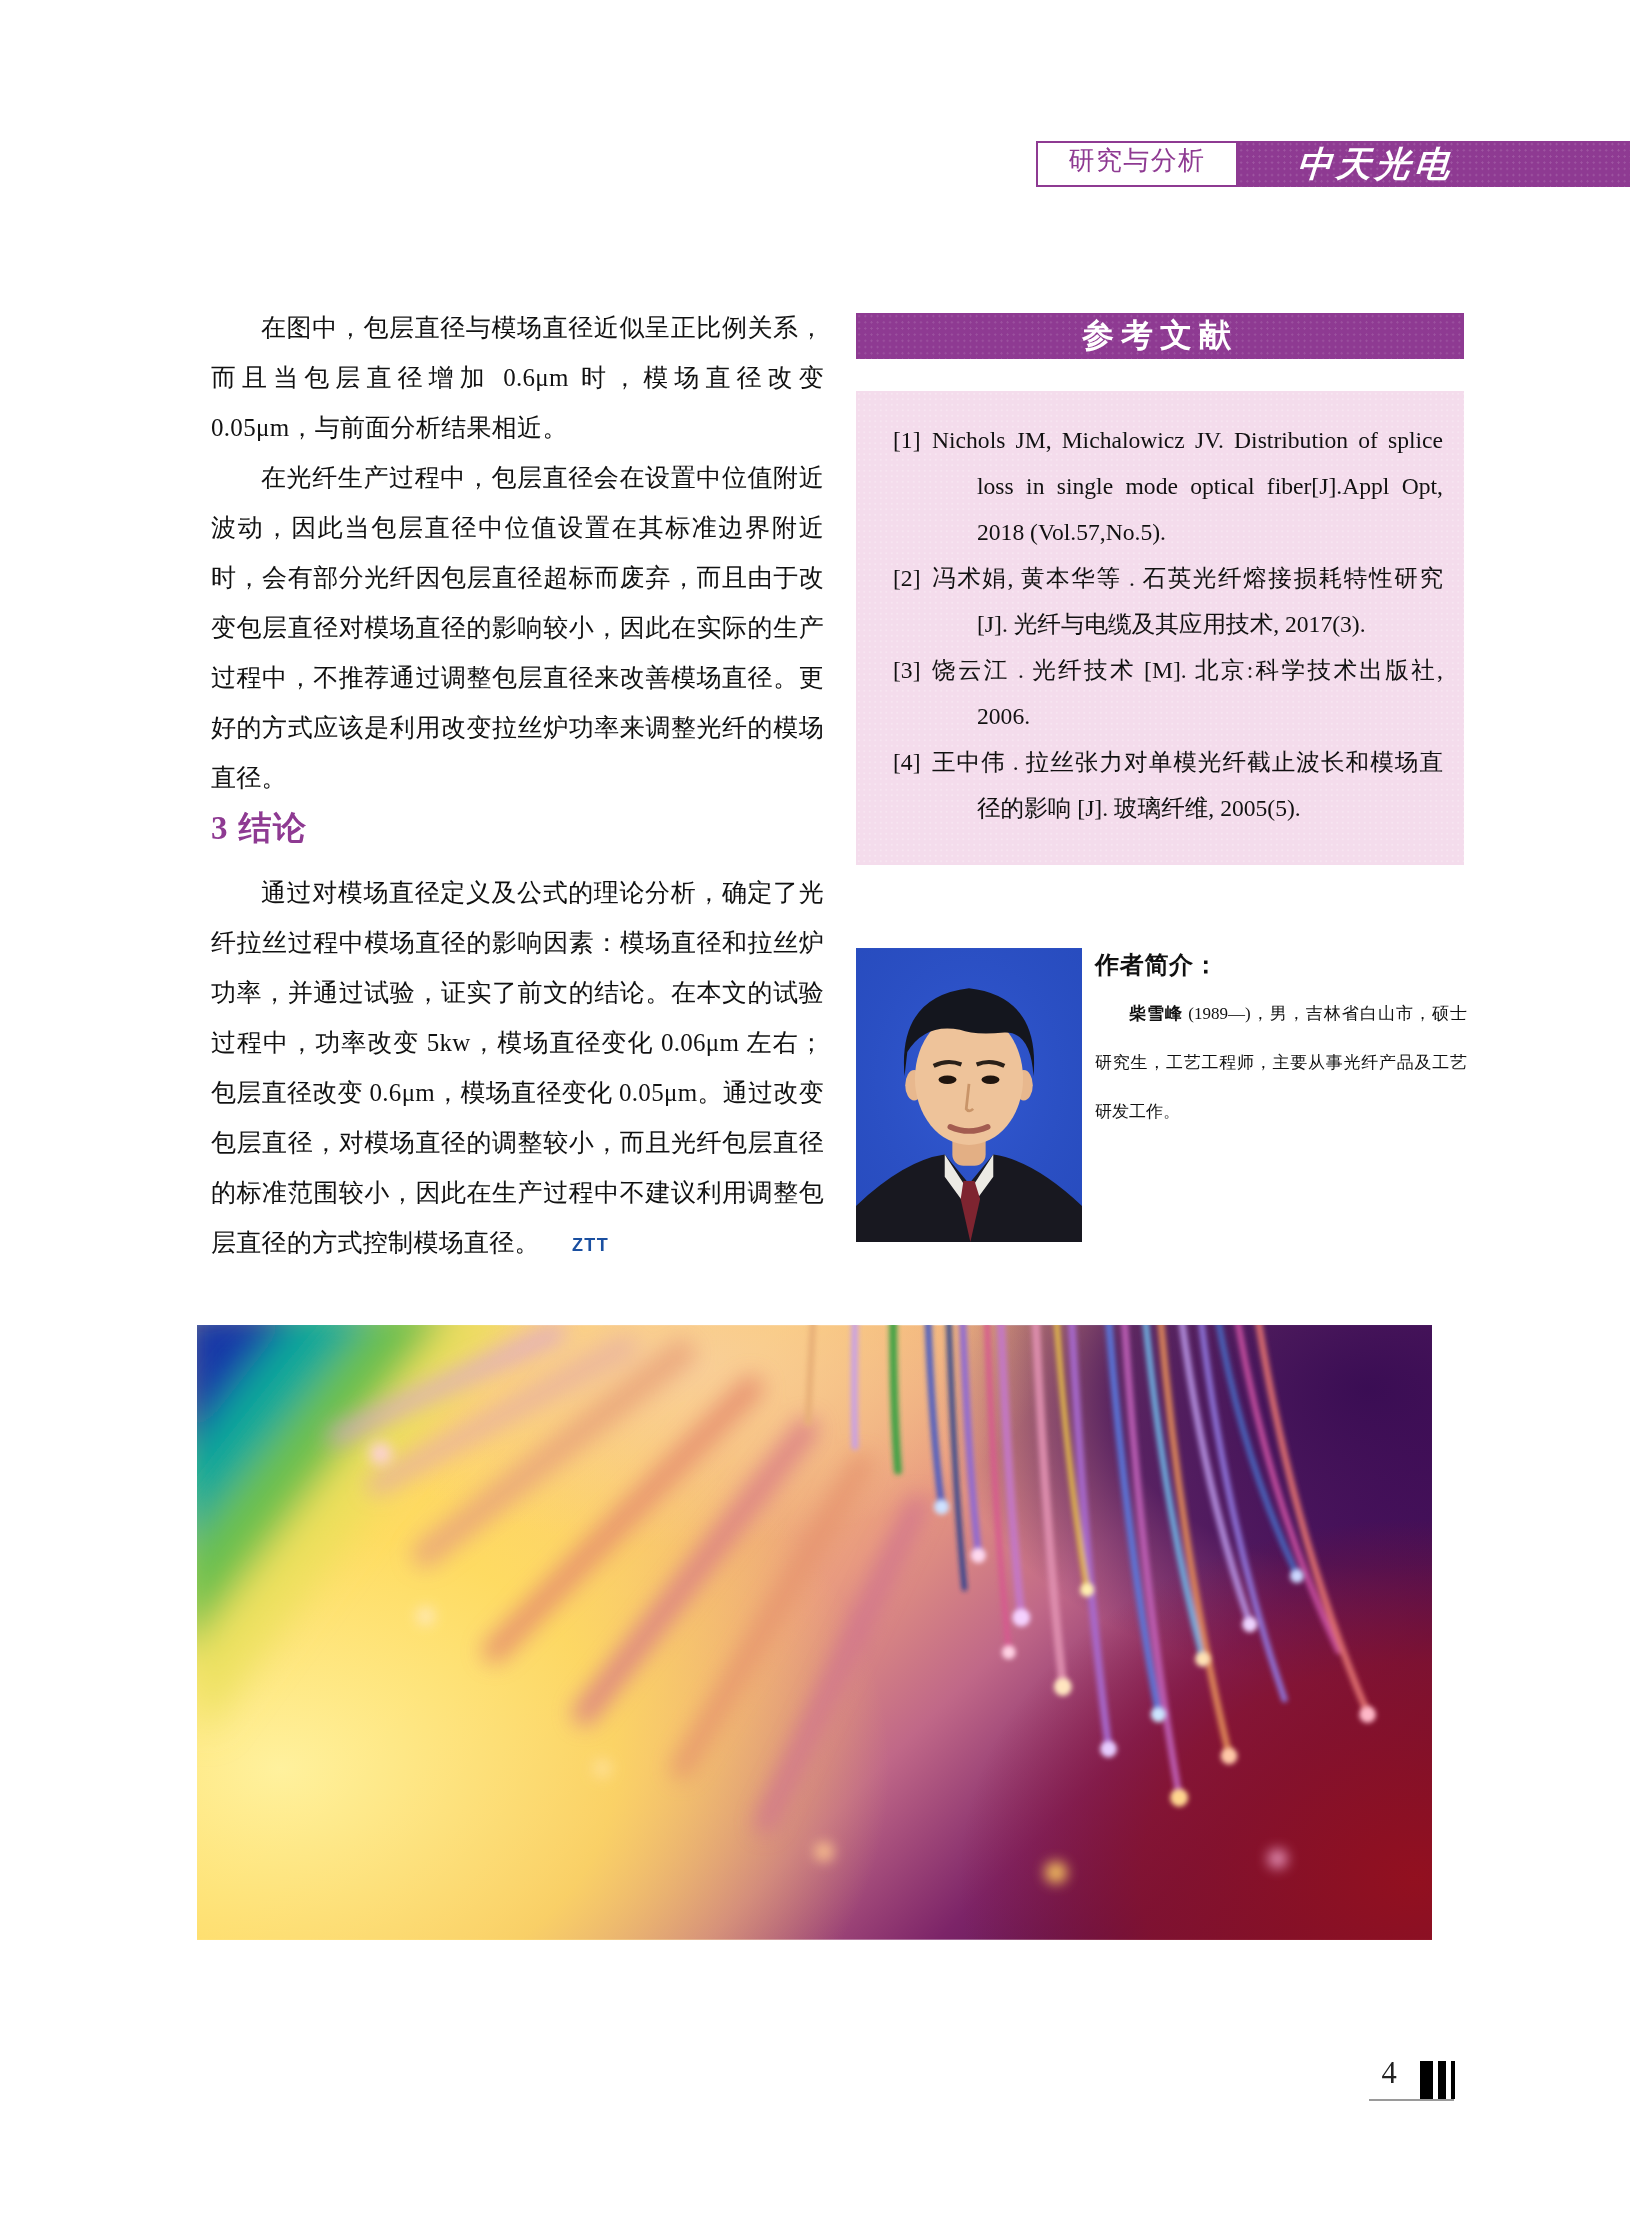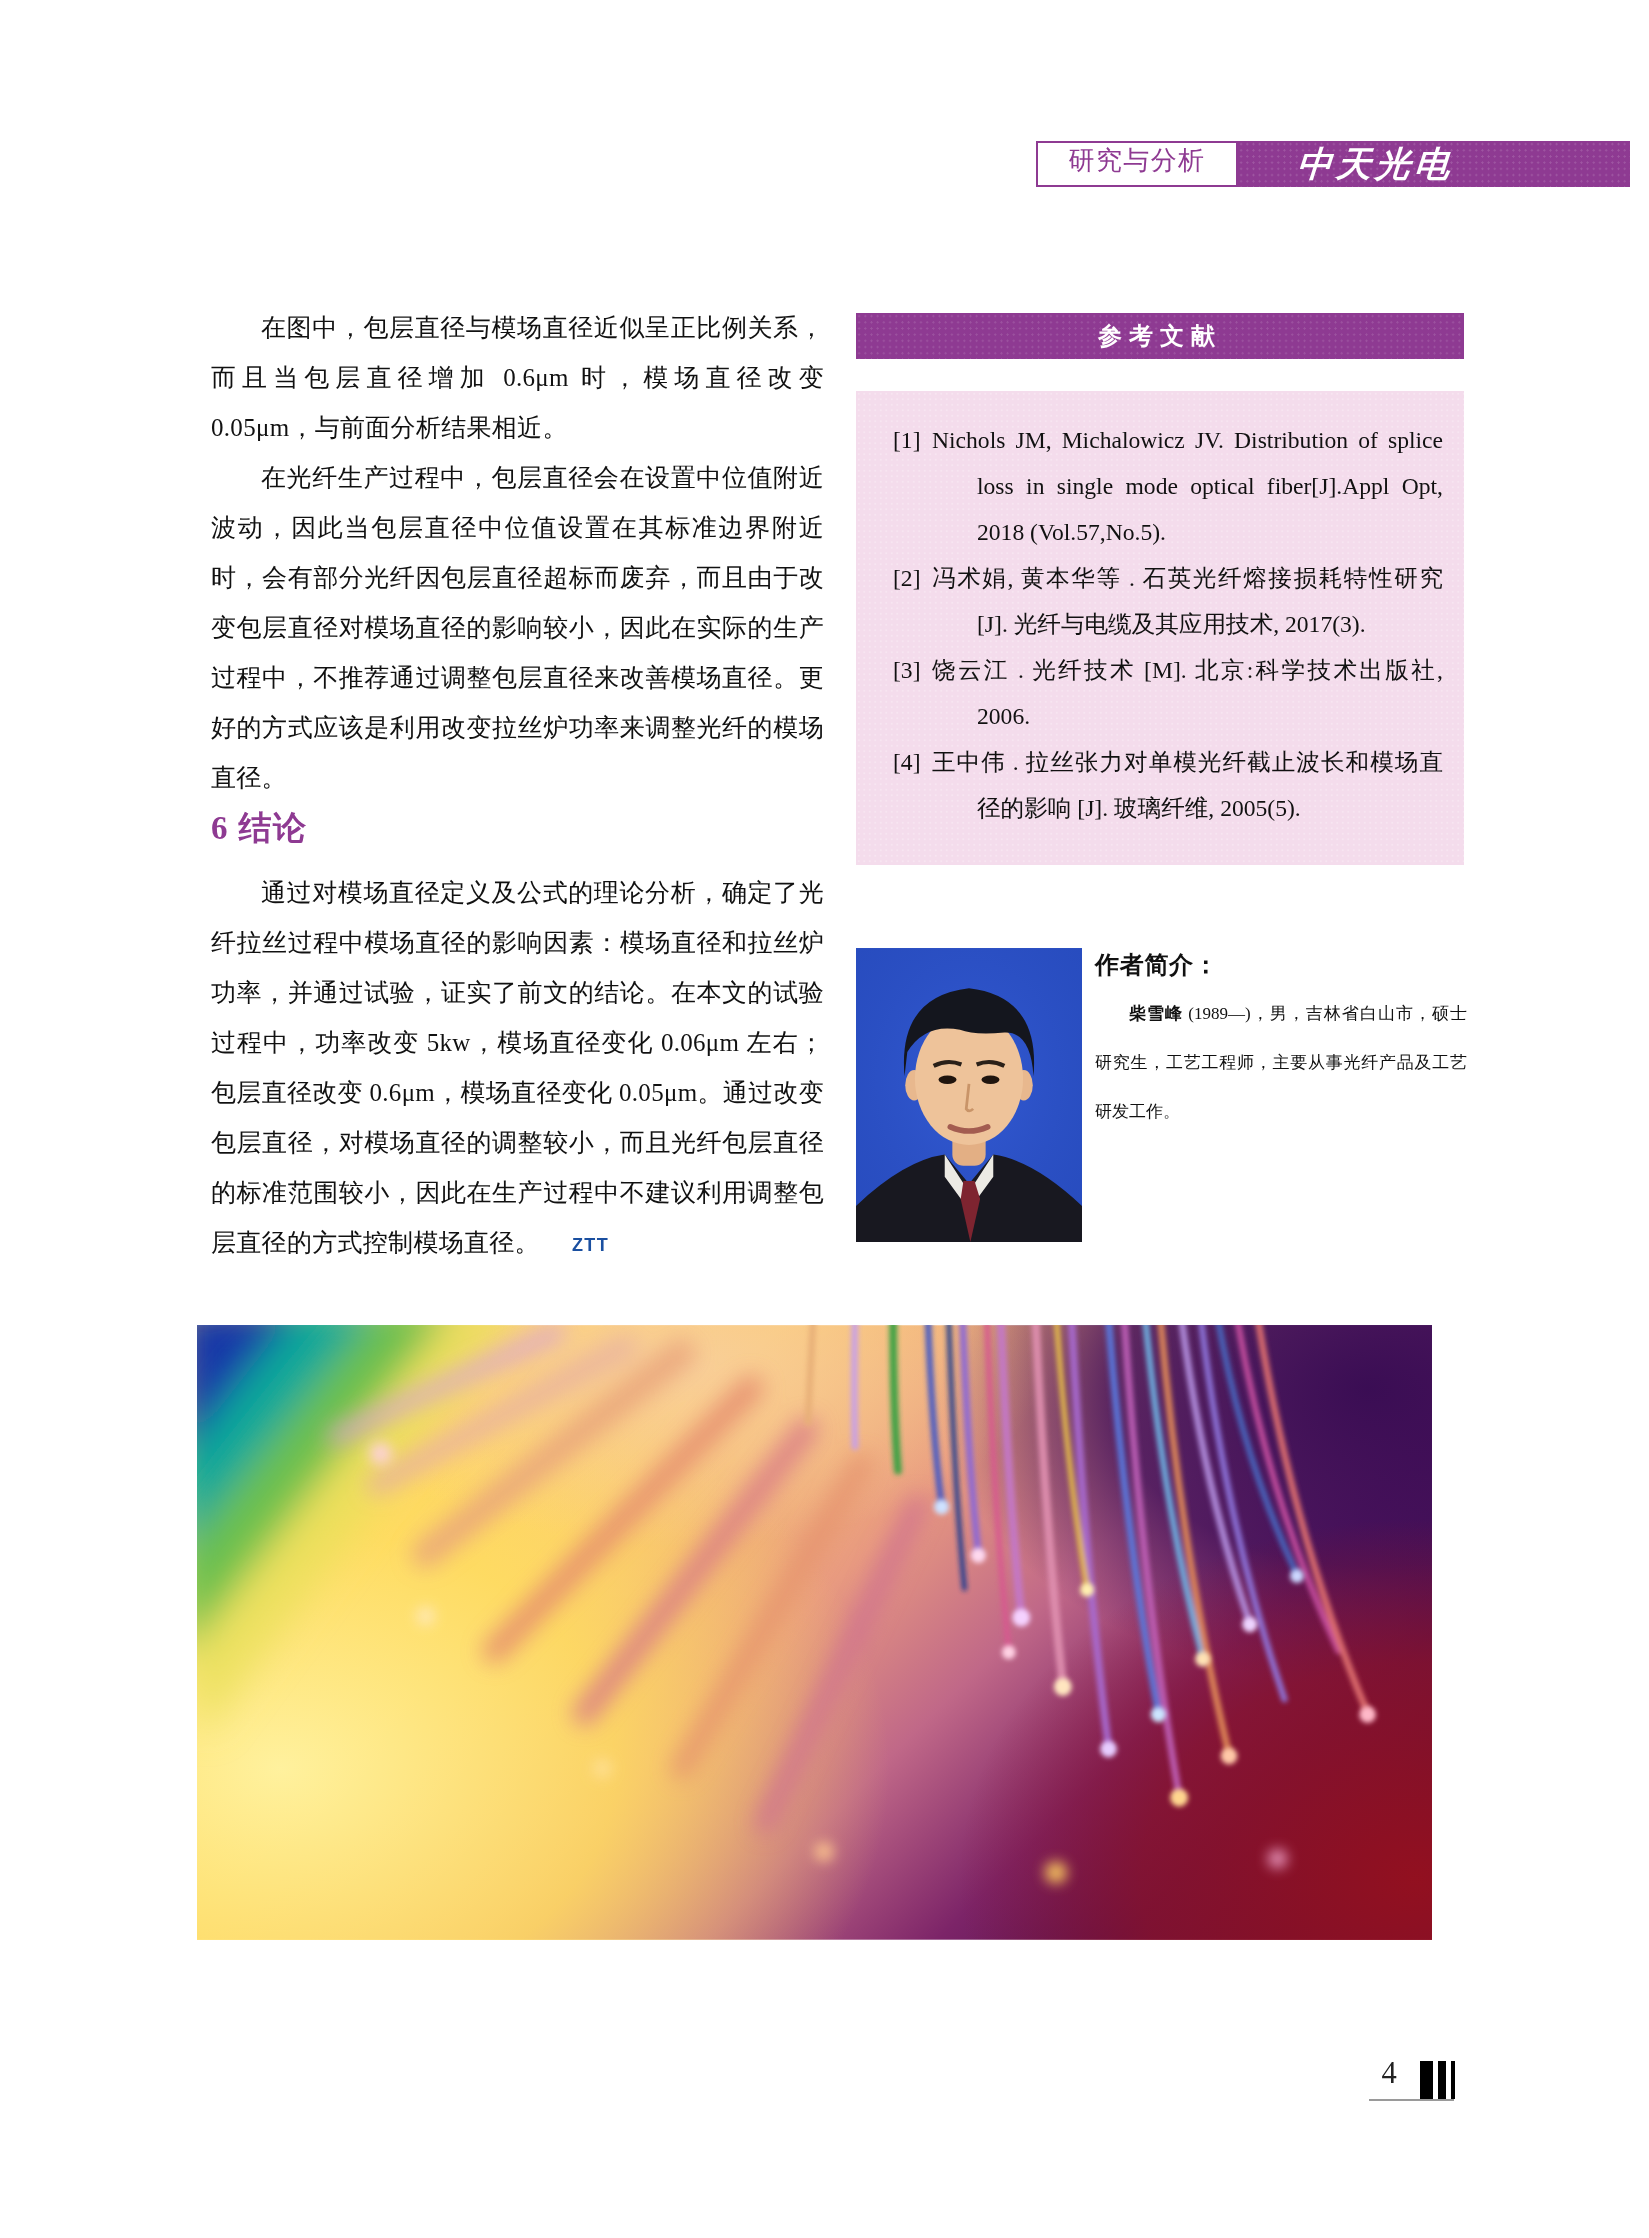--- a/index.html
+++ b/index.html
@@ -48,21 +48,21 @@
     text-indent:0;
   }
   
   .ref-header {
     position:absolute; left:856px; top:313px; width:608px; height:46px;
     background:#8e3a92;
     background-image:radial-gradient(circle, rgba(255,255,255,0.12) 1px, transparent 1.1px);
     background-size:6.2px 6.2px;
     display:flex; align-items:center; justify-content:center;
   }
-  .ref-header span { color:#fff; font-size:24px; font-weight:bold; letter-spacing:7px; }
+  .ref-header span { color:#fff; font-size:32px; font-weight:bold; letter-spacing:7px; }
   .ref-box {
     position:absolute; left:856px; top:391px; width:608px; height:474px;
     background:#f4dcec;
     background-image:radial-gradient(circle, rgba(255,255,255,0.25) 0.7px, transparent 0.8px);
     background-size:5.5px 5.5px;
     padding-top:26px;
   }
   .ref-box ul { list-style:none; }
   .ref-box li {
     position:relative; padding-left:121px; padding-right:21px; text-indent:-45px;
@@ -111,21 +111,21 @@
   <div class="hdr-label-box">
     <span>研究与分析</span>
   </div>
   <div class="hdr-banner">
     <span>中天光电</span>
   </div>
 
   <div class="col-left">
     <p>在图中，包层直径与模场直径近似呈正比例关系，而且当包层直径增加 0.6μm 时，模场直径改变 0.05μm，与前面分析结果相近。</p>
     <p>在光纤生产过程中，包层直径会在设置中位值附近波动，因此当包层直径中位值设置在其标准边界附近时，会有部分光纤因包层直径超标而废弃，而且由于改变包层直径对模场直径的影响较小，因此在实际的生产过程中，不推荐通过调整包层直径来改善模场直径。更好的方式应该是利用改变拉丝炉功率来调整光纤的模场直径。</p>
-    <h2>6 结论</h2>
+    <h2>3 结论</h2>
     <p class="conclusion"><span>通过对模场直径定义及公式的理论分析，确定了光纤拉丝过程中模场直径的影响因素：模场直径和拉丝炉功率，并通过试验，证实了前文的结论。在本文的试验过程中，功率改变 5kw，模场直径变化 0.06μm 左右；包层直径改变 0.6μm，模场直径变化 0.05μm。通过改变包层直径，对模场直径的调整较小，而且光纤包层直径的标准范围较小，因此在生产过程中不建议利用调整包层直径的方式控制模场直径。</span><span class="ztt-mark">ZTT</span></p>
   </div>
 
   <div class="ref-header">
     <span>参考文献</span>
   </div>
   <div class="ref-box">
     <ul>
       <li>
         <span class="marker">[1]</span>

